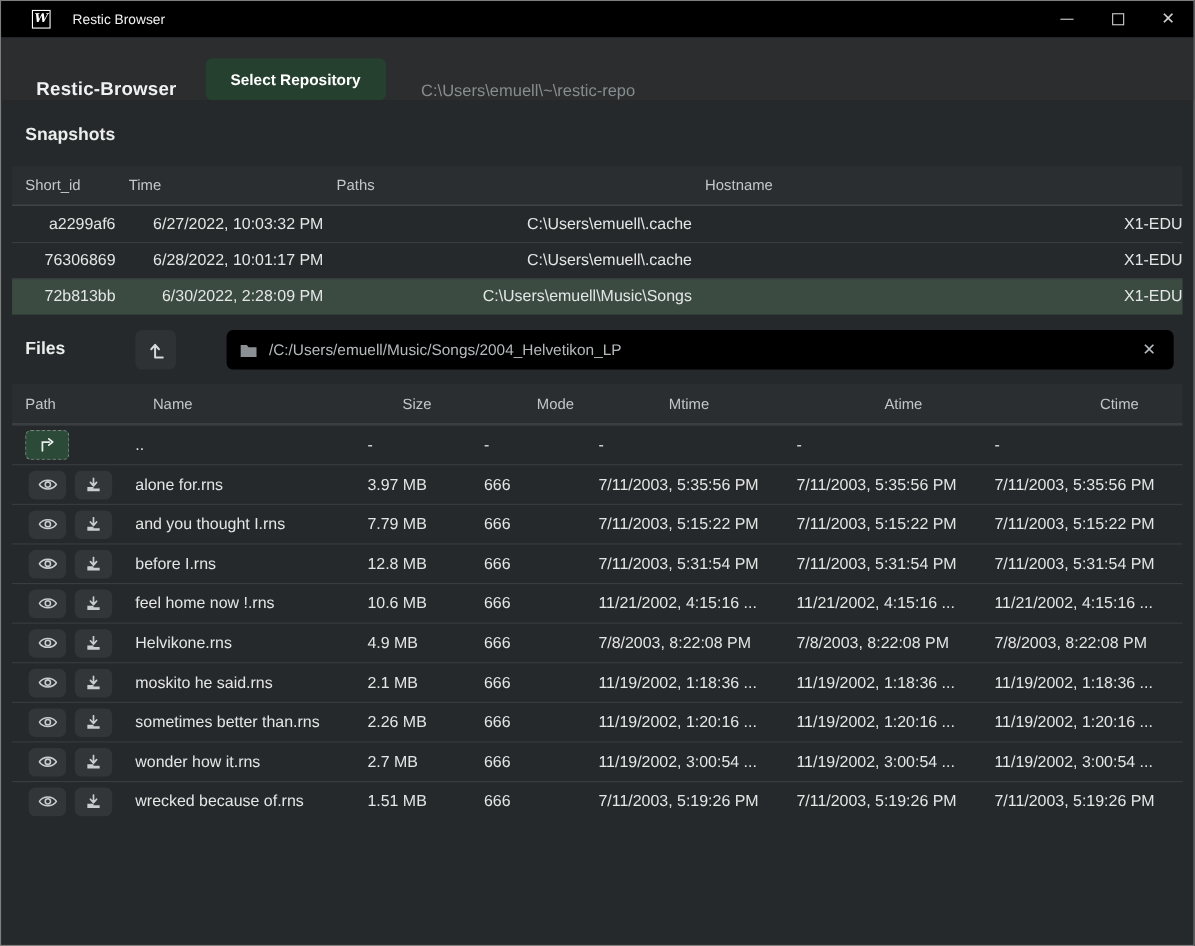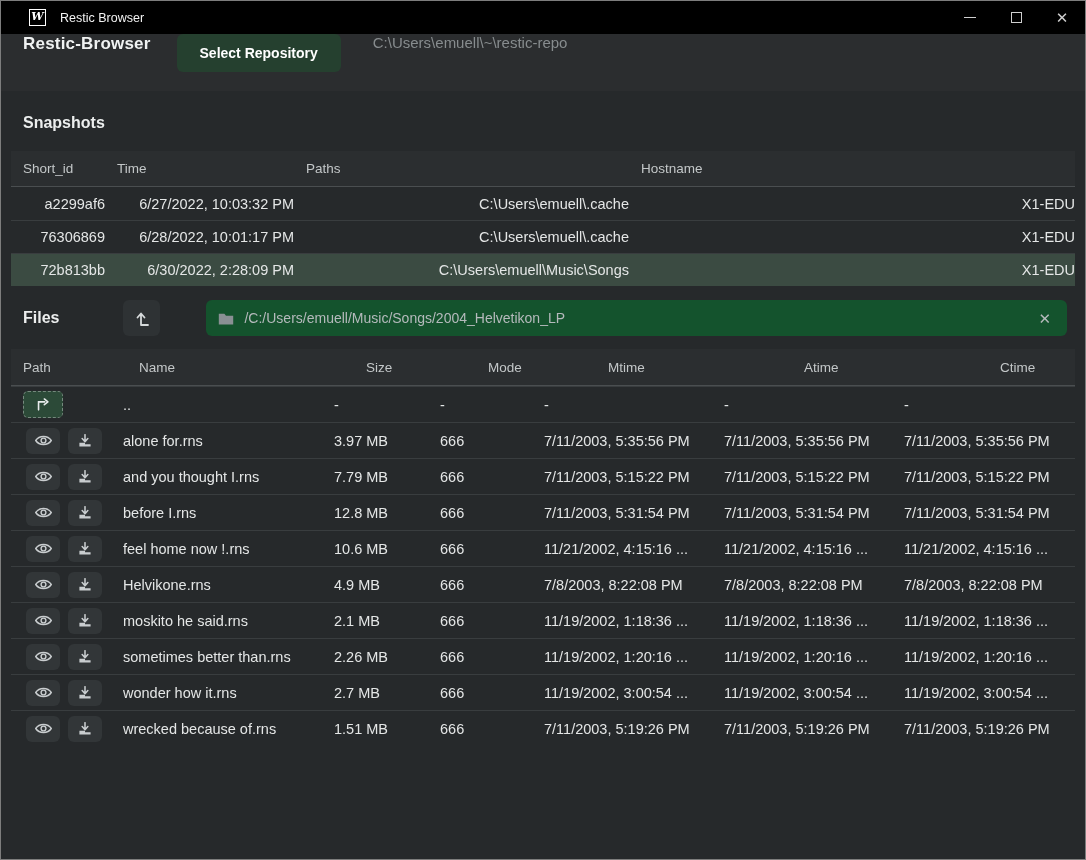--- a/index.html
+++ b/index.html
@@ -21,33 +21,33 @@
   .titlebar {
     height:33px; background:#000;
     display:flex; align-items:center;
   }
   .titlebar .app-icon {
     width:17px; height:17px; margin-left:28px;
     border:1.5px solid #fff; background:#000;
     color:#fff; font-family:"DejaVu Serif", serif; font-style:italic; font-weight:bold;
     font-size:11px; line-height:14px; text-align:center;
   }
-  .titlebar .tb-title { margin-left:14px; font-size:12.5px; color:#f2f2f2; }
+  .titlebar .tb-title { margin-left:20px; font-size:12.5px; color:#f2f2f2; }
   .tb-controls { margin-left:auto; display:flex; height:100%; }
   .tb-btn {
     width:46px; height:100%; display:flex; align-items:center; justify-content:center;
     color:#cfcfcf; font-size:14px; cursor:default;
   }
   .glyph-min { display:inline-block; width:12px; height:0; border-top:1.6px solid #cfcfcf; }
   .glyph-max { display:inline-block; width:11px; height:11px; border:1.4px solid #cfcfcf; }
   .glyph-close { font-size:15px; line-height:1; }
   
   .app-header {
     height:57px; background:#2b2d2f;
-    display:flex; align-items:flex-start; padding:0 22px;
+    display:flex; align-items:flex-end; padding:0 32px;
   }
   .app-title { font-size:17px; font-weight:bold; letter-spacing:.2px; color:#f0f2f2; }
   .select-repo-btn {
     margin-left:26px; padding:11px 23px;
     background:var(--btn-green); color:#fff;
     border:none; border-radius:6px;
     font-family:inherit; font-size:14px; font-weight:bold;
   }
   .repo-path { margin-left:32px; font-size:15px; color:#878c8e; }
   
@@ -67,21 +67,21 @@
   
   .files-bar { display:flex; align-items:center; padding:0 18px 0 22px; margin-top:14px; margin-bottom:13px; height:36px;gap:38px; }
   .files-label { font-size:16px; font-weight:bold; color:#eceeee; }
   .level-btn {
     margin-left:26px; width:37px; height:36px; flex:0 0 auto;
     background:#2e3234; border:none; border-radius:6px;
     display:flex; align-items:center; justify-content:center; color:#d6dadb;
   }
   .path-bar {
     margin-left:8px; flex:1; height:36px;
-    background:#14532d; border-radius:6px;
+    background:#000000; border-radius:6px;
     display:flex; align-items:center; padding:0 12px;
   }
   .path-bar .folder { color:#8a9094; display:flex; margin-right:10px; }
   .path-text { font-size:14px; color:#b5babc; flex:1; white-space:nowrap; overflow:hidden; }
   .path-close { background:none; border:none; color:#b6babc; font-size:15px; line-height:1; padding:2px 4px; }
   
   .icon-cell { display:flex; align-items:center; padding-left:15px; }
   .mini-btn {
     width:34px; height:26px; border-radius:6px; border:none;
     background:#323638; color:#c9cdcf;

